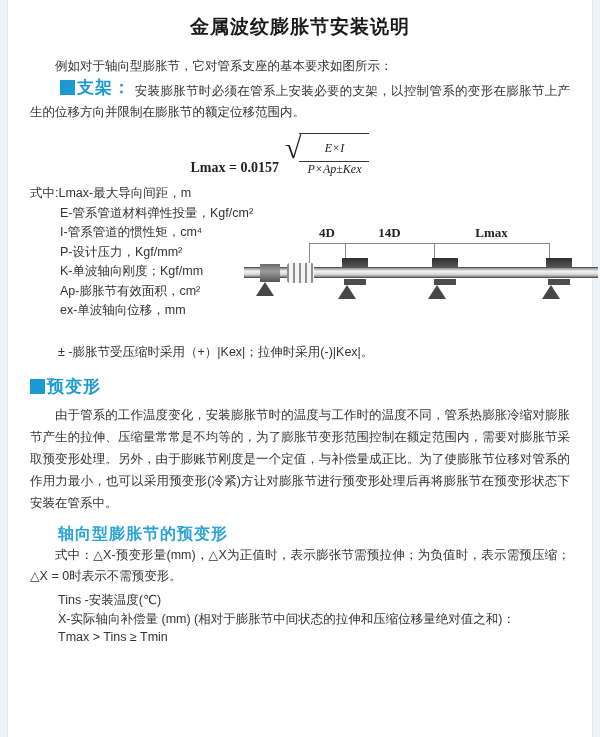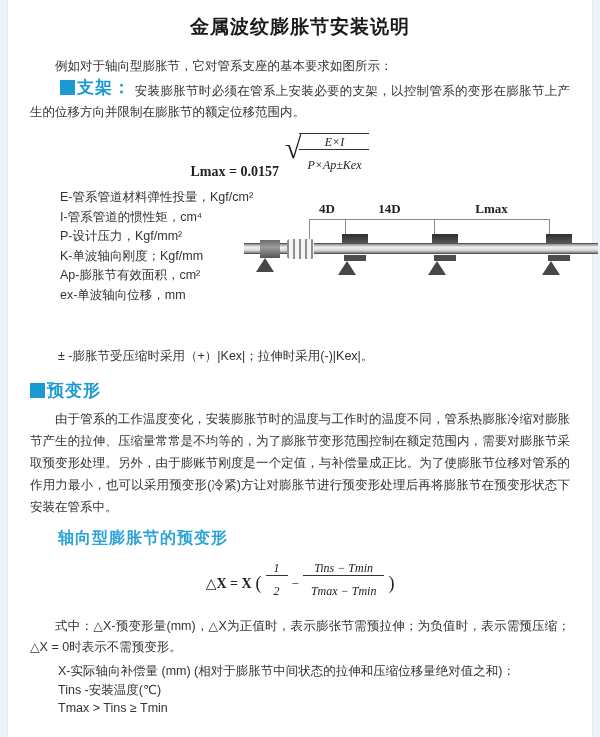--- a/index.html
+++ b/index.html
@@ -23,31 +23,31 @@
   .para1 { margin-left:0; }
   .para1 .lead { margin-left:30px; }
   .indent2 { text-indent:2em; }
 
   .formula { font-family:"Liberation Serif","DejaVu Serif",serif; color:#222; }
   .f1 { display:flex; justify-content:center; align-items:flex-end; margin:10px 40px 8px 0; }
   .f1 .lhs { font-weight:bold; font-size:14px; margin-right:6px; }
   .sqrt { display:inline-flex; align-items:stretch; }
   .rad-sign { font-size:30px; line-height:30px; font-weight:normal; margin-right:-2px; }
   .frac { display:inline-flex; flex-direction:column; text-align:center; font-style:italic; font-size:12px; line-height:14px; vertical-align:middle; }
-  .frac .num { padding:0 8px; }
-  .frac .den { border-top:1px solid #333; padding:8px 8px; }
+  .frac .num { padding:6px 8px; }
+  .frac .den { border-top:1px solid #333; padding:0 8px; }
   .sqrt .frac { border-top:1.5px solid #333; padding-top:1px; }
 
   .defs-wrap { position:relative; margin-top:6px; min-height:158px; }
   .def-line { font-size:12.5px; line-height:19.5px; color:#333; white-space:nowrap; }
   .def-line.ind { padding-left:30px; }
   .note-line { font-size:12.5px; line-height:21px; padding-left:28px; white-space:nowrap; }
 
   
-  .diagram { position:absolute; left:212px; top:16px; width:358px; height:92px; }
+  .diagram { position:absolute; left:212px; top:44px; width:358px; height:92px; }
   .dim-label { position:absolute; top:-3px; height:15px; font-family:"Liberation Serif","DejaVu Serif",serif; font-weight:bold; font-size:13px; text-align:center; color:#222; }
   .dl1 { left:67px; width:36px; }
   .dl2 { left:103px; width:89px; }
   .dl3 { left:192px; width:115px; }
   .dim-line { position:absolute; left:67px; top:15px; width:240px; border-top:1px solid #888; }
   .tick { position:absolute; top:15px; width:0; border-left:1px solid #888; }
   .tk1 { left:67px; height:24px; }
   .tk2 { left:103px; height:15px; }
   .tk3 { left:192px; height:15px; }
   .tk4 { left:307px; height:15px; }
@@ -108,20 +108,21 @@
       <span class="rad-sign">√</span>
       <span class="frac">
         <span class="num">E×I</span>
         <span class="den">P×Ap±Kex</span>
       </span>
     </span>
   </div>
 
   
   <div class="defs-wrap">
+    <div class="def-line">式中:Lmax-最大导向间距，m</div>
     <div class="def-line ind">E-管系管道材料弹性投量，Kgf/cm²</div>
     <div class="def-line ind">I-管系管道的惯性矩，cm⁴</div>
     <div class="def-line ind">P-设计压力，Kgf/mm²</div>
     <div class="def-line ind">K-单波轴向刚度；Kgf/mm</div>
     <div class="def-line ind">Ap-膨胀节有效面积，cm²</div>
     <div class="def-line ind">ex-单波轴向位移，mm</div>
 
     <div class="diagram">
       <div class="dim-label dl1">4D</div>
       <div class="dim-label dl2">14D</div>
@@ -161,40 +162,26 @@
   <div class="section-head sec2-head">
     <span class="sq"></span>
     <span class="head-txt">预变形</span>
   </div>
   <p class="body-txt para2 indent2">由于管系的工作温度变化，安装膨胀节时的温度与工作时的温度不同，管系热膨胀冷缩对膨胀节产生的拉伸、压缩量常常是不均等的，为了膨胀节变形范围控制在额定范围内，需要对膨胀节采取预变形处理。另外，由于膨账节刚度是一个定值，与补偿量成正比。为了使膨胀节位移对管系的作用力最小，也可以采用预变形(冷紧)方让对膨胀节进行预变形处理后再将膨胀节在预变形状态下安装在管系中。</p>
 
   
   <div class="sub-head ind">轴向型膨胀节的预变形</div>
 
   
-  <div class="formula f2">
-    <span class="lhs">△X = X</span>
-    <span class="paren">(</span>
-    <span class="frac">
-      <span class="num">1</span>
-      <span class="den">2</span>
-    </span>
-    <span class="minus">−</span>
-    <span class="frac">
-      <span class="num">Tins − Tmin</span>
-      <span class="den">Tmax − Tmin</span>
-    </span>
-    <span class="paren">)</span>
-  </div>
 
   <p class="body-txt indent2">式中：△X-预变形量(mm)，△X为正值时，表示膨张节需预拉伸；为负值时，表示需预压缩；△X = 0时表示不需预变形。</p>
 
   <div class="axial-defs">
+    <div class="def-line">Tins -安装温度(℃)</div>
     <div class="def-line">X-实际轴向补偿量 (mm) (相对于膨胀节中间状态的拉伸和压缩位移量绝对值之和)：</div>
-    <div class="def-line">Tins -安装温度(℃)</div>
     <div class="def-line">Tmax &gt; Tins ≥ Tmin</div>
   </div>
   
 
   
   
 
   
   
 

